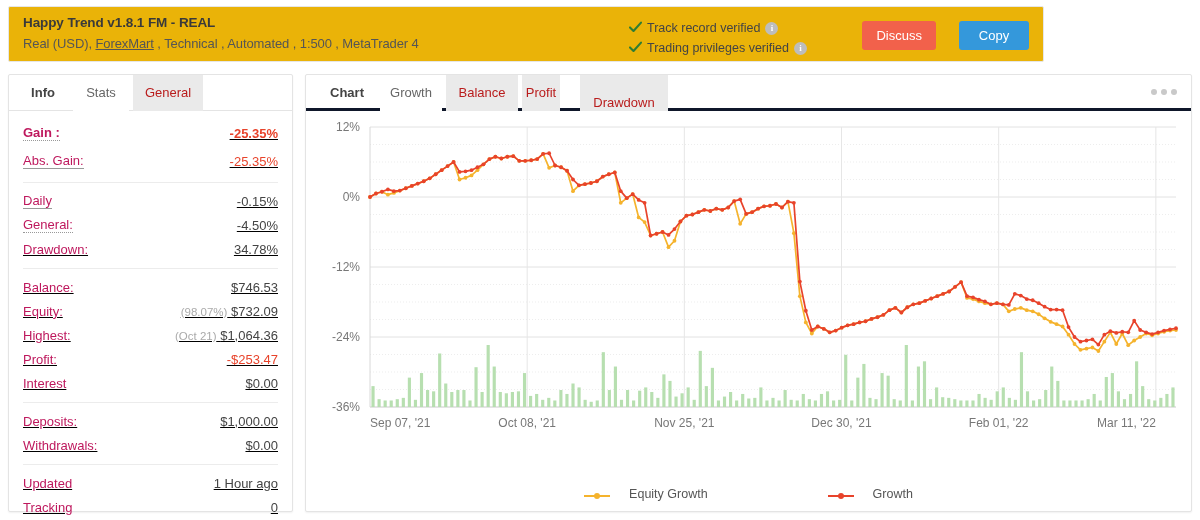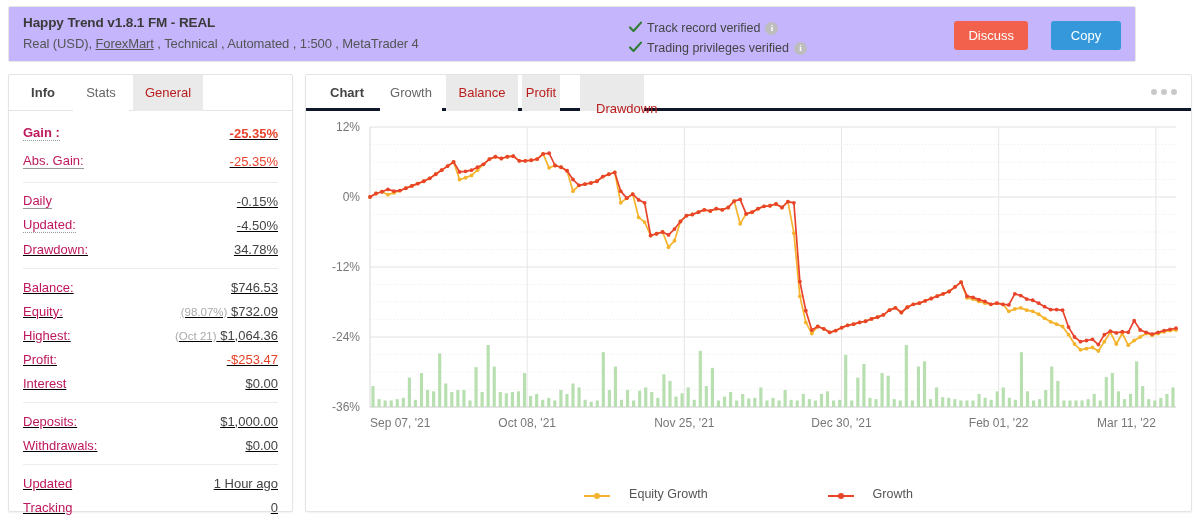--- a/index.html
+++ b/index.html
@@ -7,22 +7,22 @@
     margin: 0; padding: 0;
     width: 1200px; height: 520px;
     background: #ffffff;
     font-family: "Liberation Sans", sans-serif;
     -webkit-font-smoothing: antialiased;
   }
   .page { position: relative; width: 1200px; height: 520px; background:#fff; }
 
   
   .header {
-    position: absolute; left: 8px; top: 6px; width: 1128px; height: 56px;
-    background: #c4b5fd; border: 1px solid #e6e6e6; border-radius: 2px;
+    position: absolute; left: 8px; top: 6px; width: 1036px; height: 56px;
+    background: #eab308; border: 1px solid #e6e6e6; border-radius: 2px;
   }
   .hdr-title {
     position: absolute; left: 14px; top: 8px;
     font-size: 13.5px; font-weight: bold; color: #3a3a3a; letter-spacing: -0.1px;
   }
   .hdr-sub {
     position: absolute; left: 14px; top: 29px;
     font-size: 13px; color: #555; letter-spacing: -0.1px;
   }
   .hdr-sub a { color:#555; text-decoration: underline; }
@@ -150,21 +150,21 @@
         <div class="srow" style="height: 28px;">
           <span class="lbl"><span class="u-solid">Abs. Gain:</span></span>
           <span class="val"><span class="red">-25.35%</span></span>
         </div>
         <div class="sep"></div>
         <div class="srow">
           <span class="lbl"><span class="u-solid">Daily</span></span>
           <span class="val"><span class="">-0.15%</span></span>
         </div>
         <div class="srow">
-          <span class="lbl"><span class="u-dot">Updated:</span></span>
+          <span class="lbl"><span class="u-dot">General:</span></span>
           <span class="val"><span class="">-4.50%</span></span>
         </div>
         <div class="srow">
           <span class="lbl"><span class="">Drawdown:</span></span>
           <span class="val"><span class="">34.78%</span></span>
         </div>
         <div class="sep"></div>
         <div class="srow">
           <span class="lbl"><span class="">Balance:</span></span>
           <span class="val"><span class="">$746.53</span></span>
@@ -210,21 +210,21 @@
     <div class="ctabs" id="chart-tabs">
       <div class="dots">
           <i></i>
           <i></i>
           <i></i>
         </div>
     <div class="tab bold" style="left: 12px; width: 58px; padding: 0px;">Chart</div>
         <div class="tab active" style="left: 74px; width: 62px; padding: 0px;">Growth</div>
         <div class="tab grey" style="left: 140px; width: 72px; padding: 0px;">Balance</div>
         <div class="tab grey" style="left: 216px; width: 38px; padding: 0px;">Profit</div>
-        <div class="tab grey" style="left: 274px; width: 64px; padding: 16px;">Drawdown</div>
+        <div class="tab grey" style="left: 274px; width: 88px; padding: 10px;">Drawdown</div>
       </div>
     <div class="chart-wrap">
       <svg id="chart-svg" width="885" height="360" viewBox="0 0 885 360">
           <line x1="64" x2="870" y1="33.5" y2="33.5" stroke="#ededed" stroke-width="1" stroke-dasharray="1 2"></line>
           <line x1="64" x2="870" y1="51" y2="51" stroke="#ededed" stroke-width="1" stroke-dasharray="1 2"></line>
           <line x1="64" x2="870" y1="68.5" y2="68.5" stroke="#ededed" stroke-width="1" stroke-dasharray="1 2"></line>
           <line x1="64" x2="870" y1="103.5" y2="103.5" stroke="#ededed" stroke-width="1" stroke-dasharray="1 2"></line>
           <line x1="64" x2="870" y1="121" y2="121" stroke="#ededed" stroke-width="1" stroke-dasharray="1 2"></line>
           <line x1="64" x2="870" y1="138.5" y2="138.5" stroke="#ededed" stroke-width="1" stroke-dasharray="1 2"></line>
           <line x1="64" x2="870" y1="173.5" y2="173.5" stroke="#ededed" stroke-width="1" stroke-dasharray="1 2"></line>

